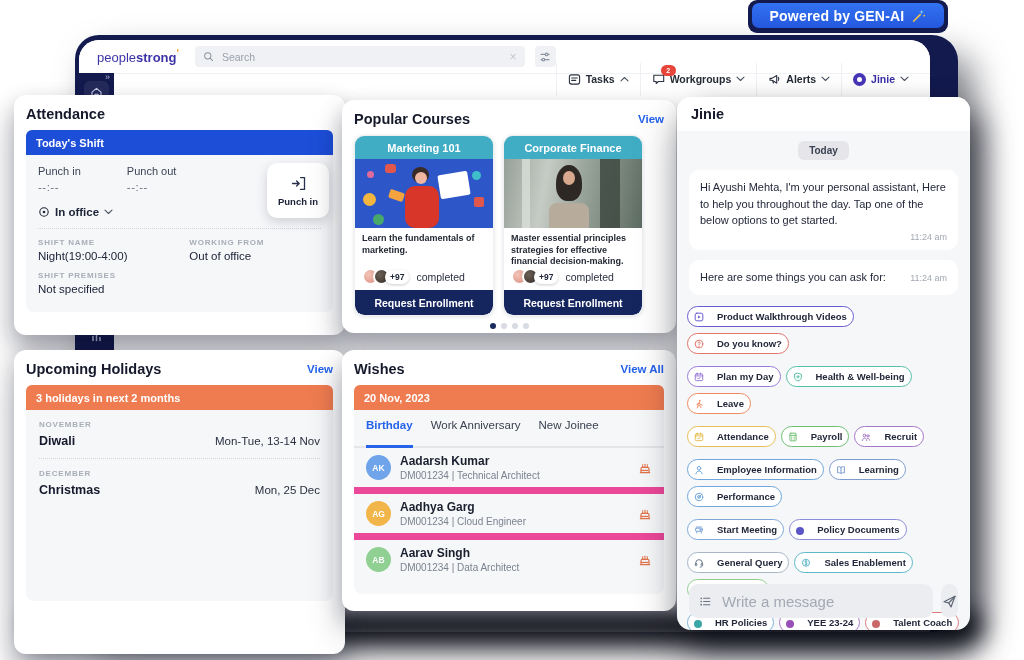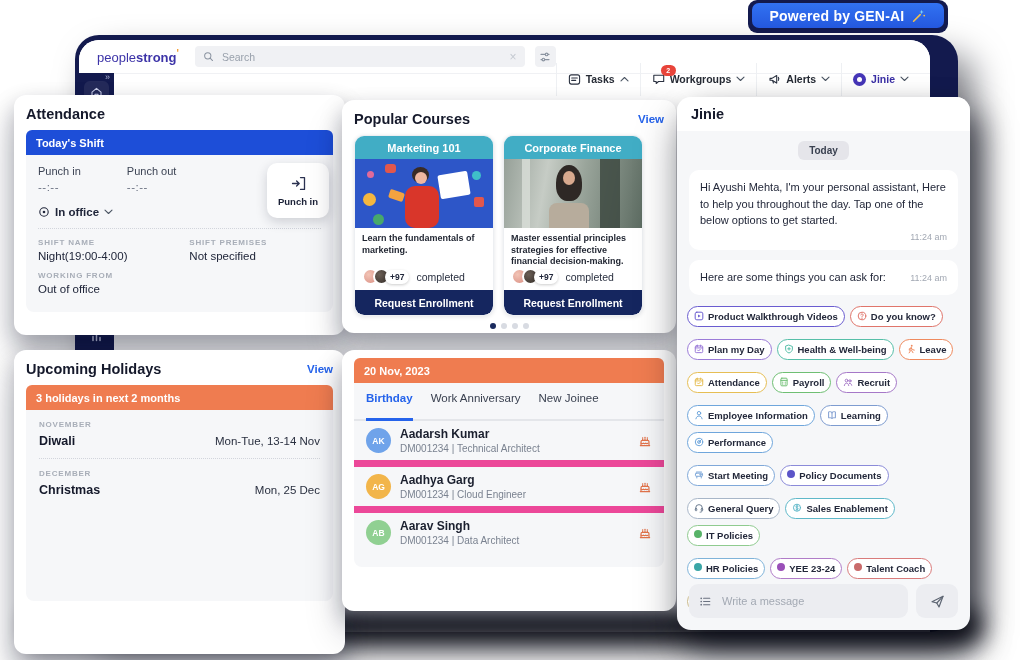--- a/index.html
+++ b/index.html
@@ -142,28 +142,28 @@
   .jheader{height:34px;background:#fff;display:flex;align-items:center;padding-left:14px;
            font-size:14.5px;font-weight:700;color:#15192B;}
   .today-wrap{display:flex;justify-content:center;margin-top:10px;}
   .today{background:#E5E5EA;border-radius:6px;padding:4px 11px;font-size:10px;font-weight:700;color:#3A4150;}
   .bubble{background:#fff;border-radius:10px;margin:10px 12px 0;padding:9px 11px 6px;font-size:11px;
           line-height:1.5;color:#23283A;}
   .btime{text-align:right;font-size:9px;color:#A2A8B3;margin-top:2px;}
   .bubble.inline{display:flex;align-items:flex-end;justify-content:space-between;gap:8px;padding-bottom:9px;}
   .bubble.inline .btime{margin:0;white-space:nowrap;}
   .chips{display:flex;flex-wrap:wrap;gap:6px 5px;padding:11px 10px;}
-  .chip{display:flex;align-items:flex-start;gap:4px;background:#fff;border:1px solid #999;border-radius:14px;
+  .chip{display:flex;align-items:flex-end;gap:13px;background:#fff;border:1px solid #999;border-radius:14px;
         padding:4px 6px;font-size:9.5px;font-weight:600;color:#23283A;white-space:nowrap;cursor:pointer;}
   .cdot{width:8px;height:8px;border-radius:50%;background:#888;flex-shrink:0;}
   .brk{width:100%;height:0;}
   .inputbar{position:absolute;left:12px;right:12px;bottom:12px;display:flex;gap:8px;}
   .msg{flex:1;height:34px;background:#ECEDF1;border-radius:9px;display:flex;align-items:center;
        padding:0 10px;gap:8px;color:#6B7280;}
-  .msg input{flex:1;border:none;background:transparent;outline:none;font-size:11px;color:#374151;
+  .msg input{flex:1;border:none;background:transparent;outline:none;font-size:15px;color:#374151;
              font-family:"Liberation Sans",sans-serif;}
   .msg input::placeholder{color:#A3A9B3;}
   .send{width:42px;height:34px;background:#ECEDF1;border-radius:9px;display:flex;align-items:center;
         justify-content:center;color:#5F6774;cursor:pointer;}
 
   
   .gen-holder{position:absolute;left:748px;top:0;width:200px;height:33px;background:#131A4E;
               border-radius:9px;z-index:6;padding:3px 4px;box-sizing:border-box;}
   .gen-badge{height:25px;background:linear-gradient(180deg,#3272F2,#2458DE);border-radius:7px;display:flex;
              align-items:center;justify-content:center;gap:7px;color:#fff;font-size:14px;font-weight:700;letter-spacing:.2px;}
@@ -311,26 +311,26 @@
             </svg>
           </span>
       </div>
       <div class="dotted"></div>
       <div class="info-grid">
         <div>
           <div class="caps">SHIFT NAME</div>
           <div class="val">Night(19:00-4:00)</div>
         </div>
         <div>
+          <div class="caps">WORKING FROM</div>
+          <div class="val">Out of office</div>
+        </div>
+        <div>
           <div class="caps">SHIFT PREMISES</div>
           <div class="val">Not specified</div>
-        </div>
-        <div>
-          <div class="caps">WORKING FROM</div>
-          <div class="val">Out of office</div>
         </div>
       </div>
     </div>
   </div>
 
   <div class="card crs">
     <div class="card-h">
       <span class="card-title">Popular  Courses</span>
       <span class="view-link">View</span>
     </div>
@@ -409,20 +409,24 @@
         <div class="caps">DECEMBER</div>
         <div class="hol-row">
           <span class="hol-name">Christmas</span>
           <span class="hol-date">Mon, 25 Dec</span>
         </div>
       </div>
     </div>
   </div>
 
   <div class="card wsh">
+    <div class="card-h">
+      <span class="card-title">Wishes</span>
+      <span class="view-link">View All</span>
+    </div>
     <div class="banner" style="background-color: rgb(239, 124, 80);">20 Nov, 2023</div>
     <div class="panel wsh-panel">
       <div class="tabs">
         <span class="tab on">Birthday</span>
         <span class="tab">Work Anniversary</span>
         <span class="tab">New Joinee</span>
       </div>
       <div class="wrow">
         <span class="wav" style="background-color: rgb(111, 163, 234);">AK</span>
         <span>

